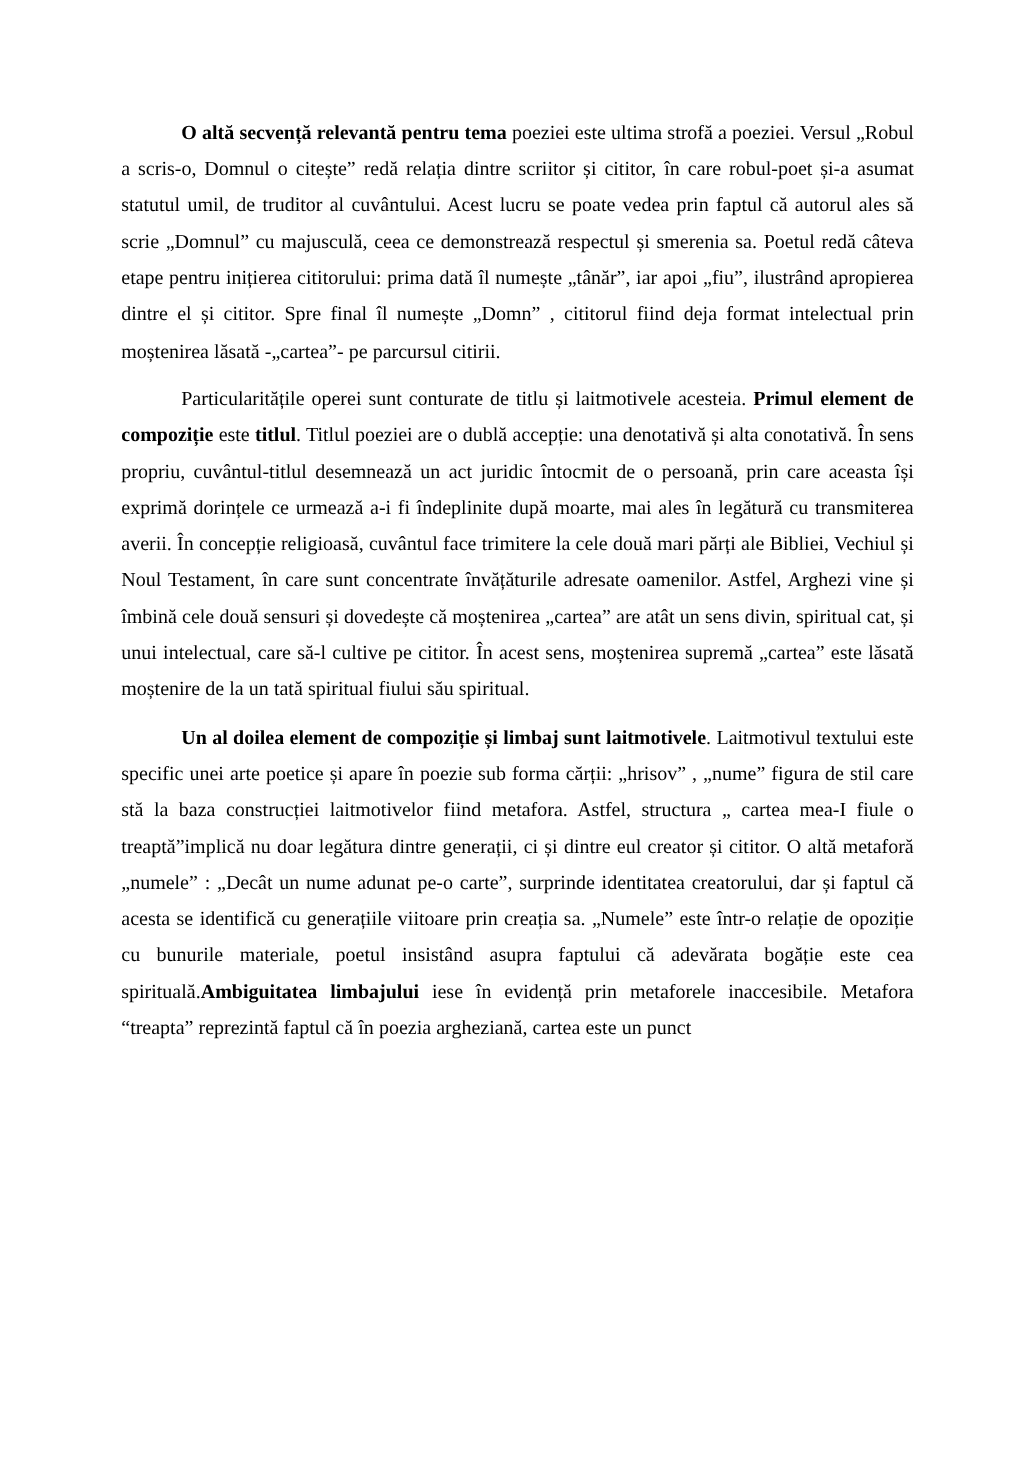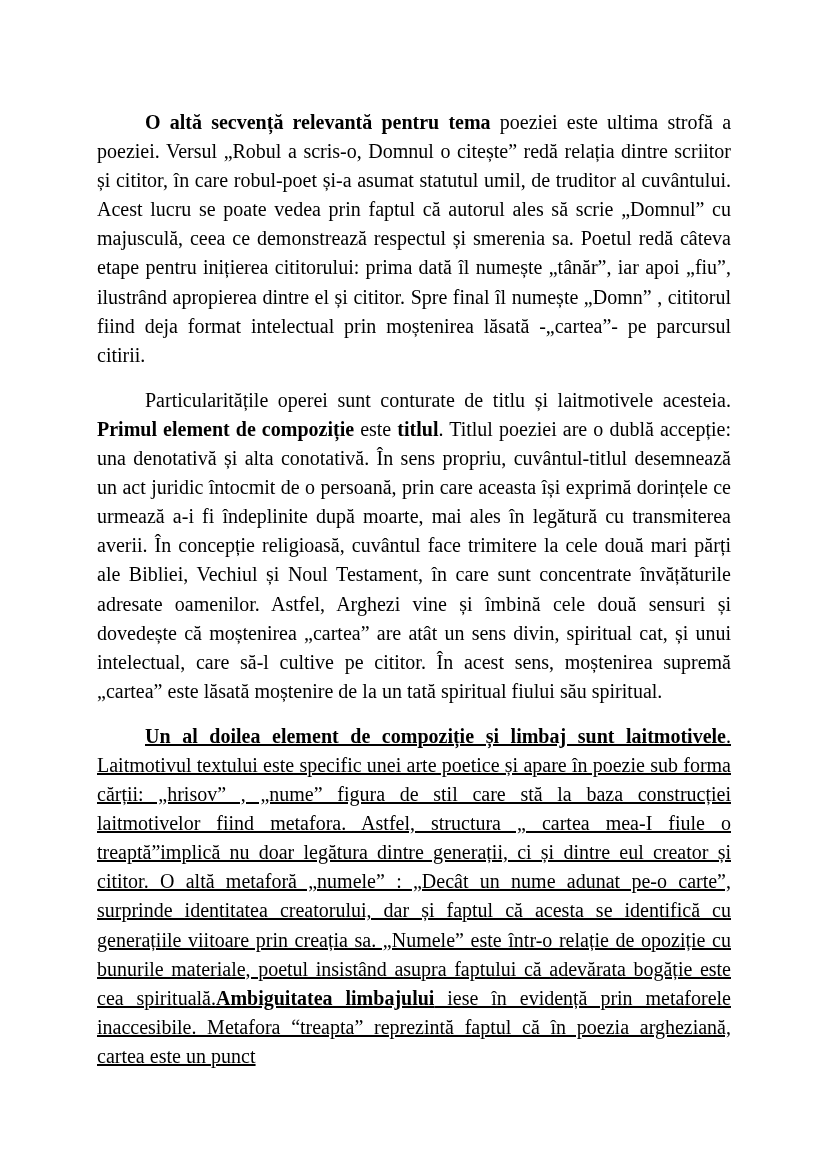--- a/index.html
+++ b/index.html
@@ -27,33 +27,32 @@
   }
 
   .text-column {
     position: absolute;
     left: 97px;
     top: 92px;
     width: 634px;
   }
 
   .para {
-    margin: 16px 0 9px 0;
-    font-size: 20px;
+    margin: 0 0 9px 0;
+    font-size: 16px;
     line-height: 29.1px;
     text-align: justify;
     text-justify: inter-word;
     text-indent: 48px;
     hyphens: none;
     word-spacing: 0.1px;
   }
 
   .para:last-child {
     margin-bottom: 0;
-    text-decoration: underline;
   }
 
   .b {
     font-weight: bold;
   }
 </style>
 </head>
 <body>
 
 <div class="page">

